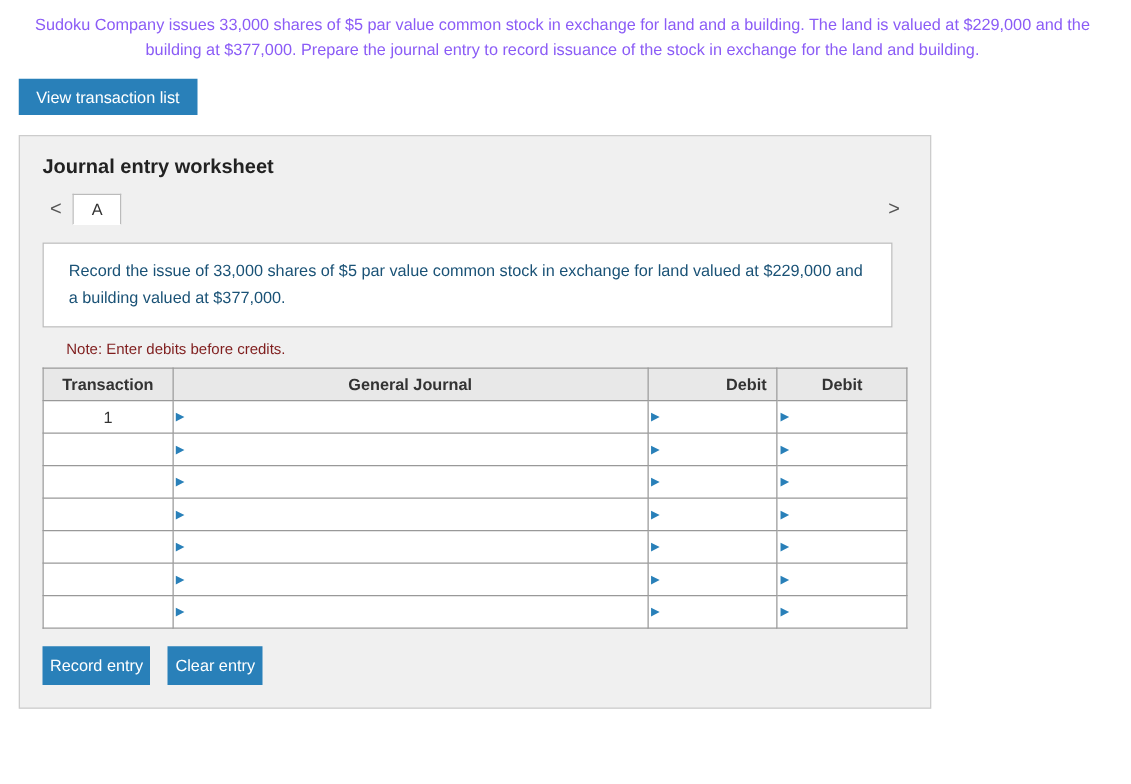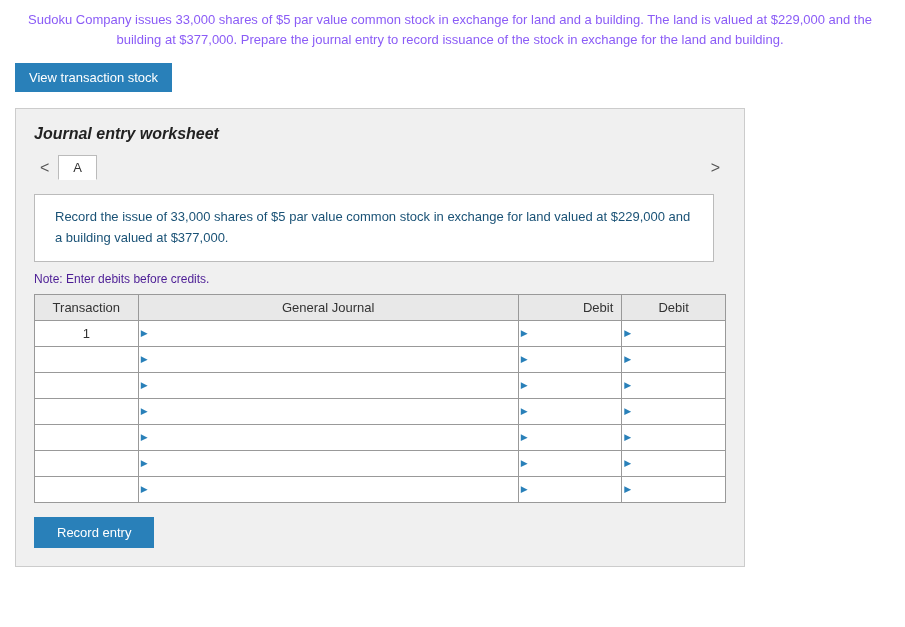--- a/index.html
+++ b/index.html
@@ -33,21 +33,20 @@
       border: 1px solid #ccc;
       background: #f0f0f0;
       padding: 16px 18px 18px 18px;
       max-width: 730px;
     }
     .worksheet-title {
       font-size: 16px;
       font-weight: bold;
       color: #222;
       margin-bottom: 12px;
-      font-style: italic;
     }
     .tab-nav {
       display: flex;
       align-items: center;
       margin-bottom: 14px;
     }
     .nav-arrow {
       font-size: 16px;
       color: #555;
       cursor: pointer;
@@ -74,36 +73,37 @@
       background: #fff;
       padding: 12px 20px;
       font-size: 13px;
       color: #1a5276;
       line-height: 1.6;
       margin-bottom: 10px;
       max-width: 680px;
     }
     .note-text {
       font-size: 12px;
-      color: #4c1d95;
+      color: #7f1d1d;
       margin-bottom: 8px;
+      margin-left: 19px;
     }
     .journal-table {
       width: 100%;
       border-collapse: collapse;
       background: #fff;
       margin-bottom: 14px;
     }
     .journal-table th {
       border: 1px solid #999;
       background: #e8e8e8;
       text-align: center;
       padding: 5px 8px;
       font-size: 13px;
-      font-weight: normal;
+      font-weight: bold;
     }
     .journal-table th.general-journal {
       width: 55%;
     }
     .journal-table th.transaction {
       width: 15%;
     }
     .journal-table th.debit {
       width: 15%;
       text-align: right;
@@ -148,34 +148,34 @@
     }
     .bottom-buttons {
       display: flex;
       align-items: center;
       gap: 14px;
     }
     .btn-blue {
       background-color: #2980b9;
       color: #fff;
       border: none;
-      padding: 8px 23px;
+      padding: 8px 6px;
       font-size: 13px;
       cursor: pointer;
     }
     .spacer { flex: 1; }
   </style>
 </head>
 <body>
 
 
 
 <p class="problem-text">Sudoku Company issues 33,000 shares of $5 par value common stock in exchange for land and a building. The land is valued at $229,000 and the building at $377,000. Prepare the journal entry to record issuance of the stock in exchange for the land and building.</p>
 
-<button class="view-transaction-btn">View transaction stock</button>
+<button class="view-transaction-btn">View transaction list</button>
 
 <div class="worksheet-container">
   <div class="worksheet-title">Journal entry worksheet</div>
 
   <div class="tab-nav">
     <span class="nav-arrow">&lt;</span>
     <div class="tab-item active">A</div>
     <span class="nav-arrow nav-arrow-right">&gt;</span>
   </div>
 
@@ -233,18 +233,19 @@
           <td class="row-num"></td>
           <td class="has-arrow"><input type="text" class="indent" style=""></td>
           <td class="has-arrow"><input type="text" style=""></td>
           <td class="has-arrow"><input type="text" style=""></td>
         </tr>
       </tbody>
   </table>
 
   <div class="bottom-buttons">
     <button class="btn-blue">Record entry</button>
+    <button class="btn-blue">Clear entry</button>
     <span class="spacer"></span>
   </div>
 </div>
 
 
 
 
 </body></html>

